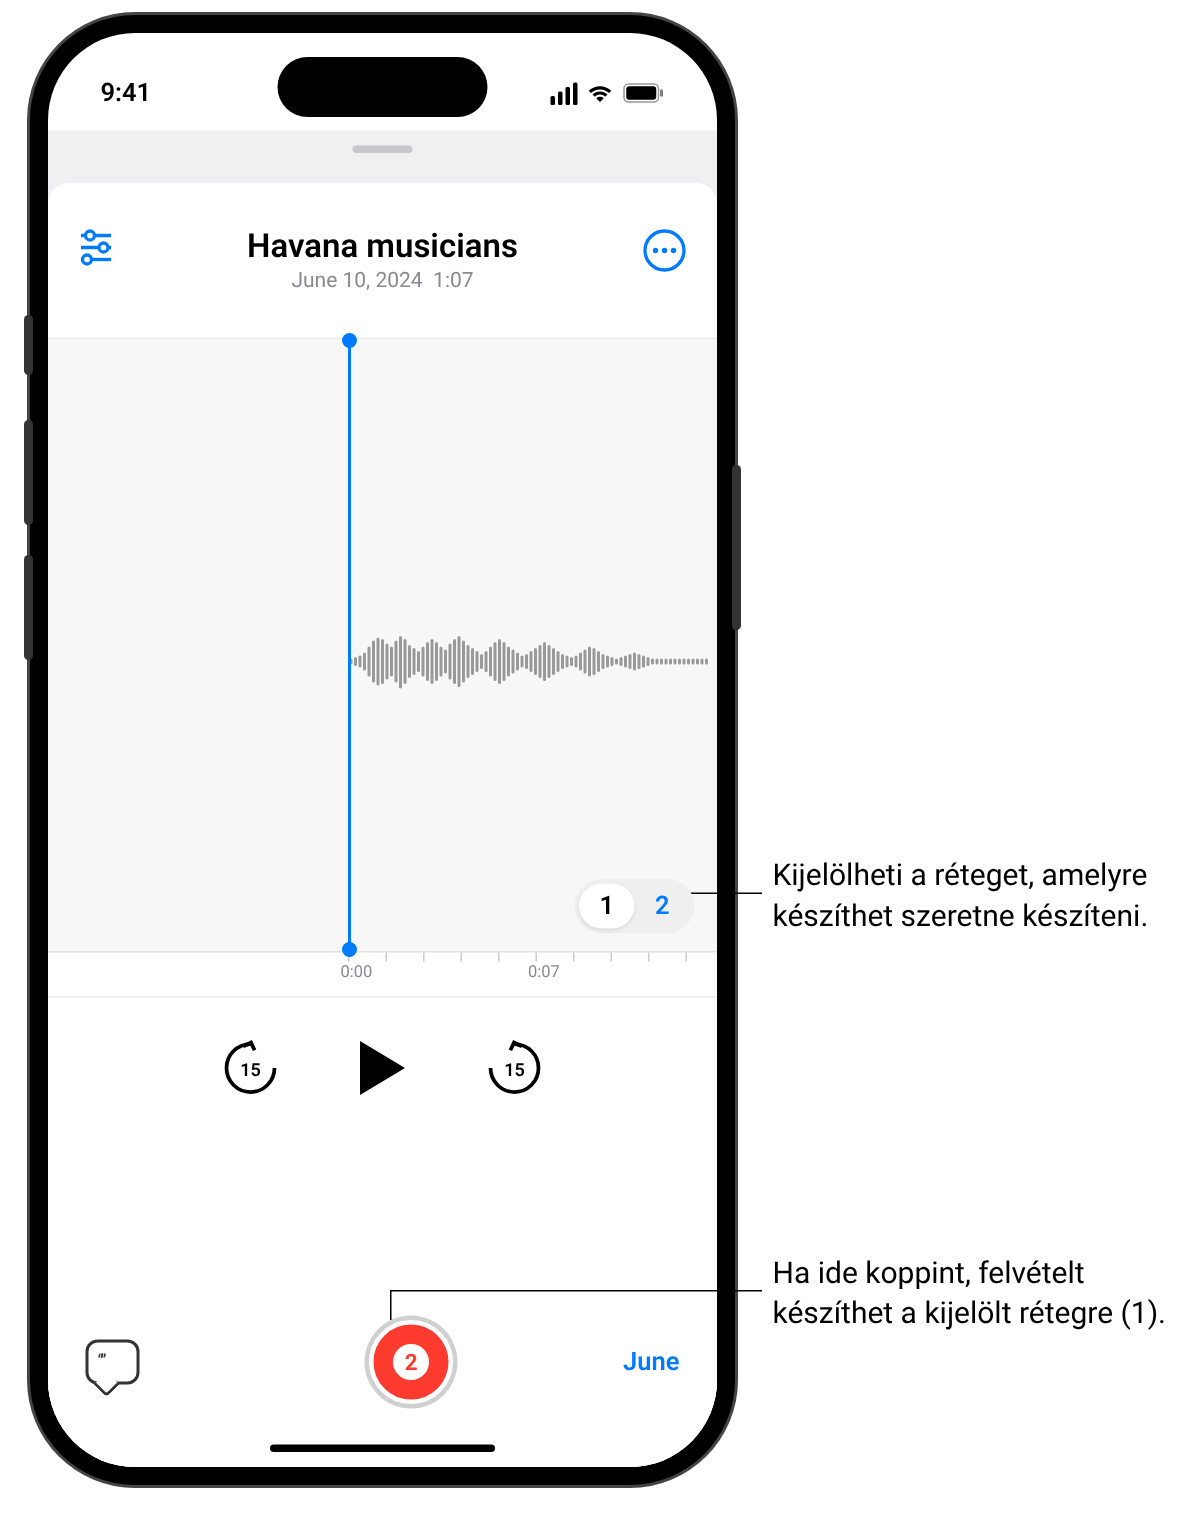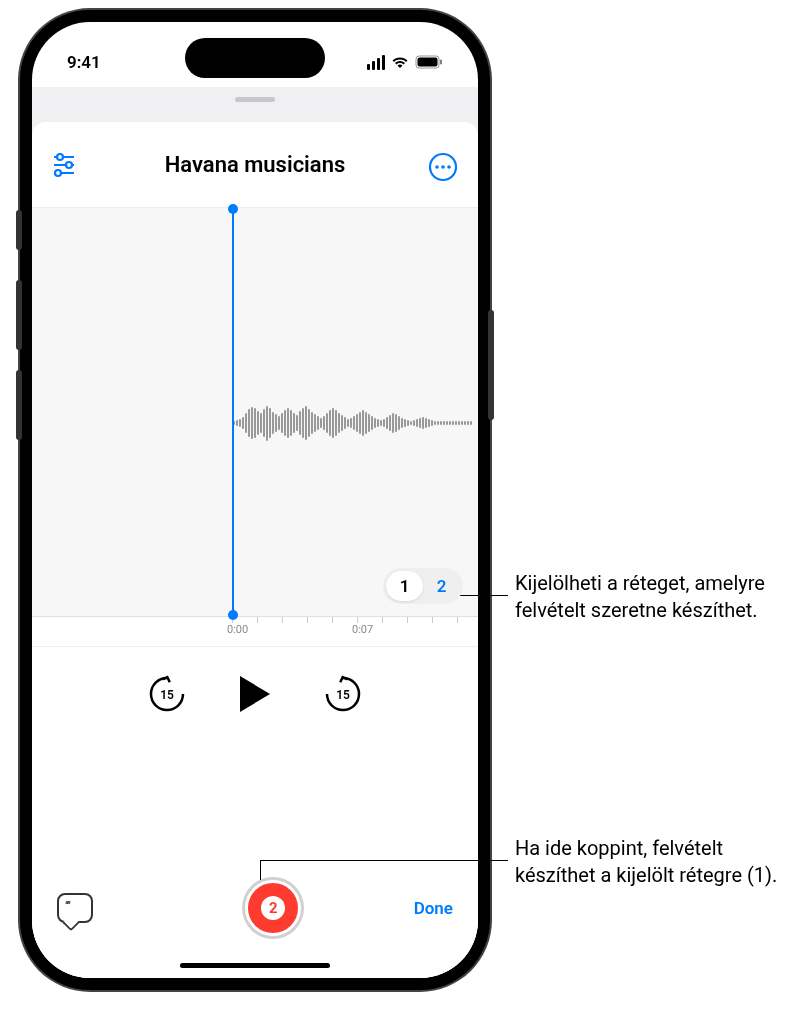--- a/index.html
+++ b/index.html
@@ -409,20 +409,23 @@
                 <line x1="2" y1="5" x2="22" y2="5"></line>
                 <circle cx="8" cy="5" r="3" fill="#fff"></circle>
                 <line x1="2" y1="13" x2="22" y2="13"></line>
                 <circle cx="17" cy="13" r="3" fill="#fff"></circle>
                 <line x1="2" y1="21" x2="22" y2="21"></line>
                 <circle cx="6" cy="21" r="3" fill="#fff"></circle>
               </g>
             </svg>
         </div>
         <div class="title">Havana musicians</div>
+        <div class="subtitle">
+          <span>June 10, 2024</span>&nbsp;&nbsp;<span>1:07</span>
+        </div>
         <div class="header-icon-right">
           <svg width="30" height="30" viewBox="0 0 30 30">
               <circle cx="15" cy="15" r="13" fill="none" stroke="#007aff" stroke-width="2.2"></circle>
               <circle cx="9" cy="15" r="1.8" fill="#007aff"></circle>
               <circle cx="15" cy="15" r="1.8" fill="#007aff"></circle>
               <circle cx="21" cy="15" r="1.8" fill="#007aff"></circle>
             </svg>
         </div>
       </div>
 
@@ -557,26 +560,26 @@
         </div>
       </div>
 
       <div class="bottom-bar">
         <div class="transcript-icon">
             <span>“”</span>
           </div>
         <div class="record-btn">
           <div class="record-badge">2</div>
         </div>
-        <div class="done-btn">Done</div>
+        <div class="done-btn">June</div>
       </div>
 
       <div class="home-indicator"></div>
     </div>
   </div>
 </div>
 
 <div class="callout-line line-1"></div>
-<div class="callout callout-1">Kijelölheti a réteget, amelyre felvételt szeretne készíthet.</div>
+<div class="callout callout-1">Kijelölheti a réteget, amelyre készíthet szeretne készíteni.</div>
 
 <div class="callout-line line-2-h"></div>
 <div class="line-2-v"></div>
 <div class="callout callout-2">Ha ide koppint, felvételt készíthet a kijelölt rétegre (1).</div>
 
 </body></html>

